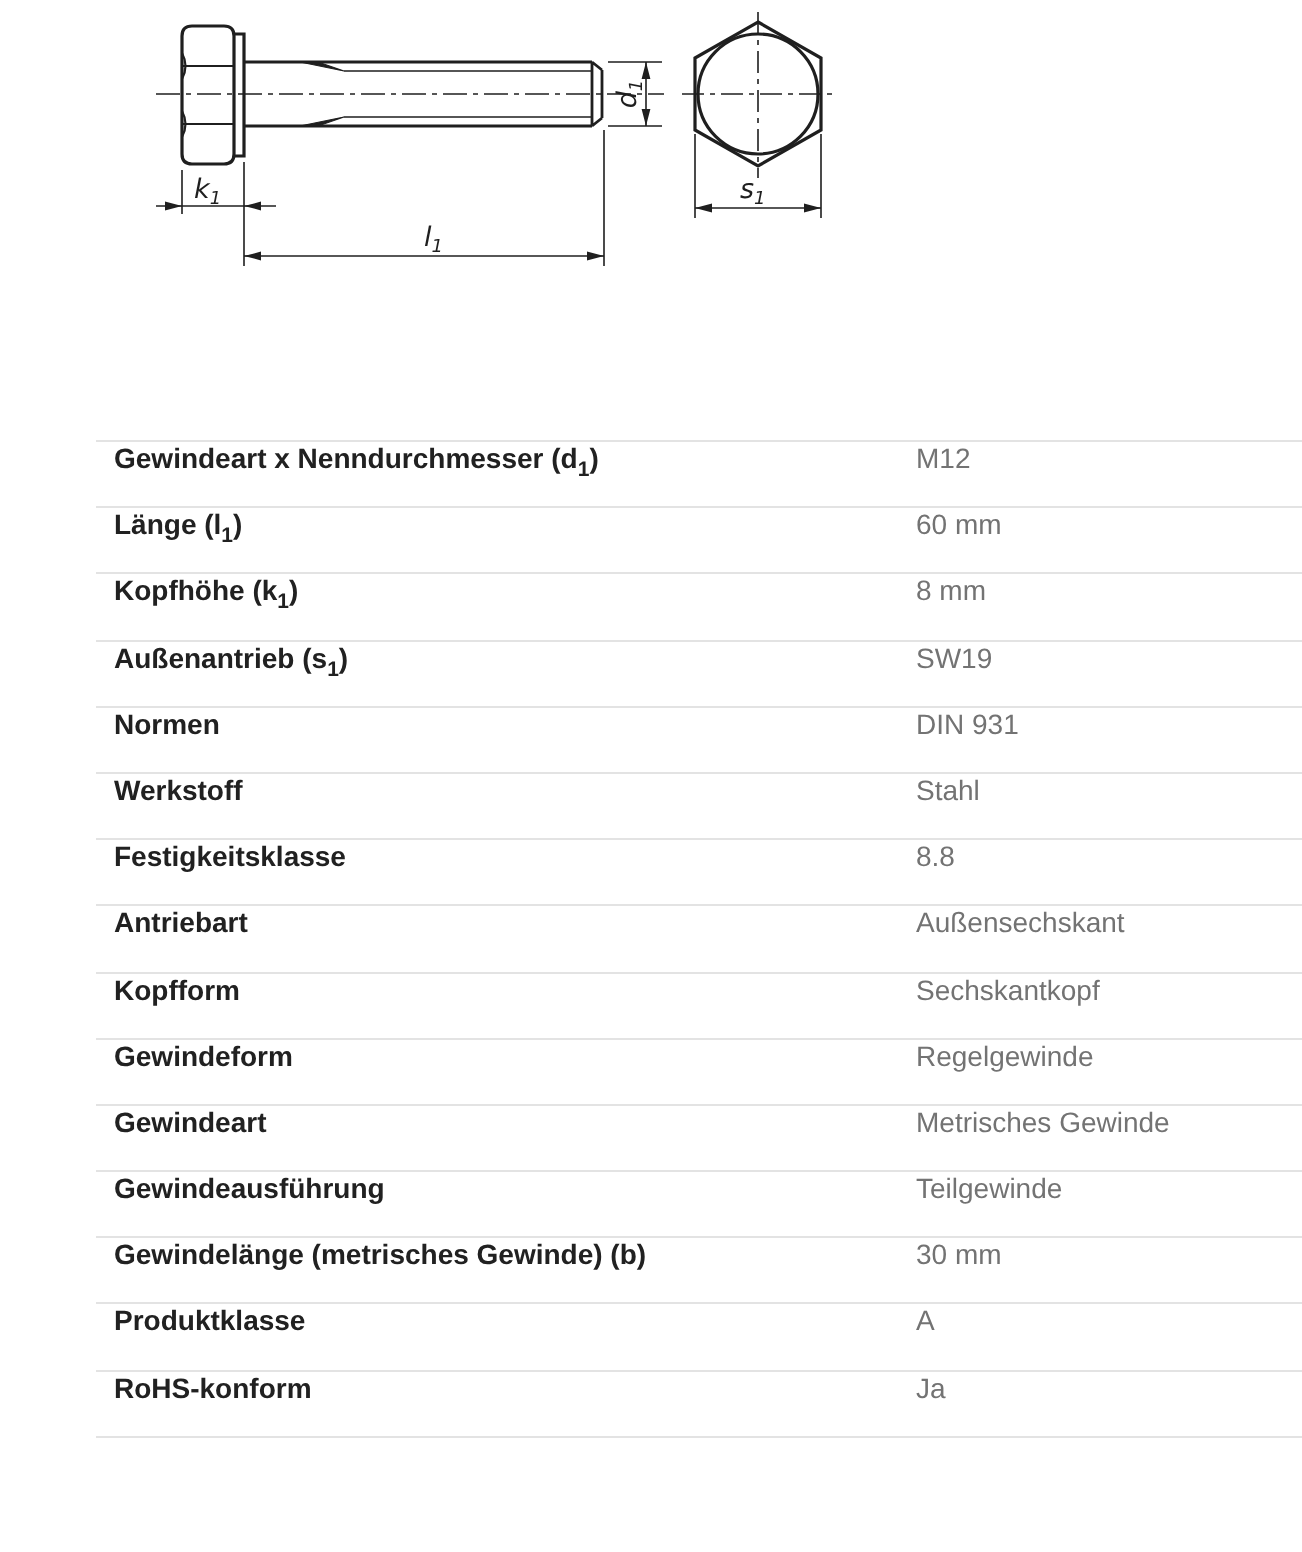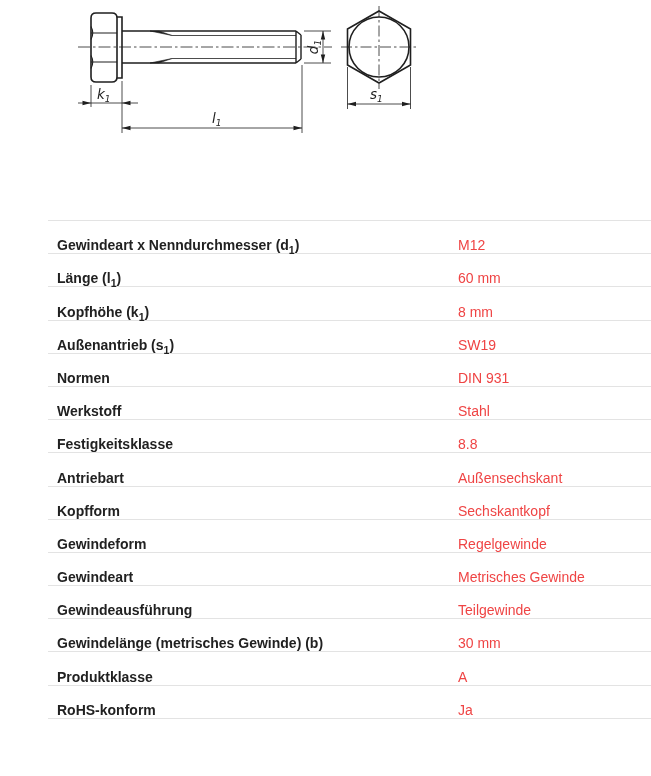--- a/index.html
+++ b/index.html
@@ -7,31 +7,31 @@
   body {
     width:651px; height:776px; position:relative; overflow:hidden;
     font-family:"Liberation Sans","DejaVu Sans",sans-serif;
   }
   .drawing-wrap { position:absolute; left:0; top:0; width:440px; height:150px; }
   .spec-table {
     position:absolute; left:48px; top:220px; width:603px;
     border-bottom:1px solid #e3e3e3;
   }
   .spec-row {
-    display:flex; align-items:flex-end; height:33.2px;
+    display:flex; align-items:flex-start; height:33.2px;
     border-top:1px solid #e3e3e3;
   }
   .spec-label {
     width:410px; padding-left:9px;
     font-size:14px; font-weight:bold; color:#212121;
     white-space:nowrap;
   }
   .spec-label sub { font-size:10.5px; line-height:0; }
   .spec-value {
-    flex:1; font-size:14px; font-weight:400; color:#ef4444;
+    flex:1; font-size:14px; font-weight:400; color:#737373;
     white-space:nowrap;
   }
   svg text {
     font-family:"DejaVu Sans","Liberation Sans",sans-serif;
     font-style:italic; font-size:13.5px; fill:#1f1f1f;
   }
   svg .sub { font-size:9px; }
 </style>
 </head>
 <body>

